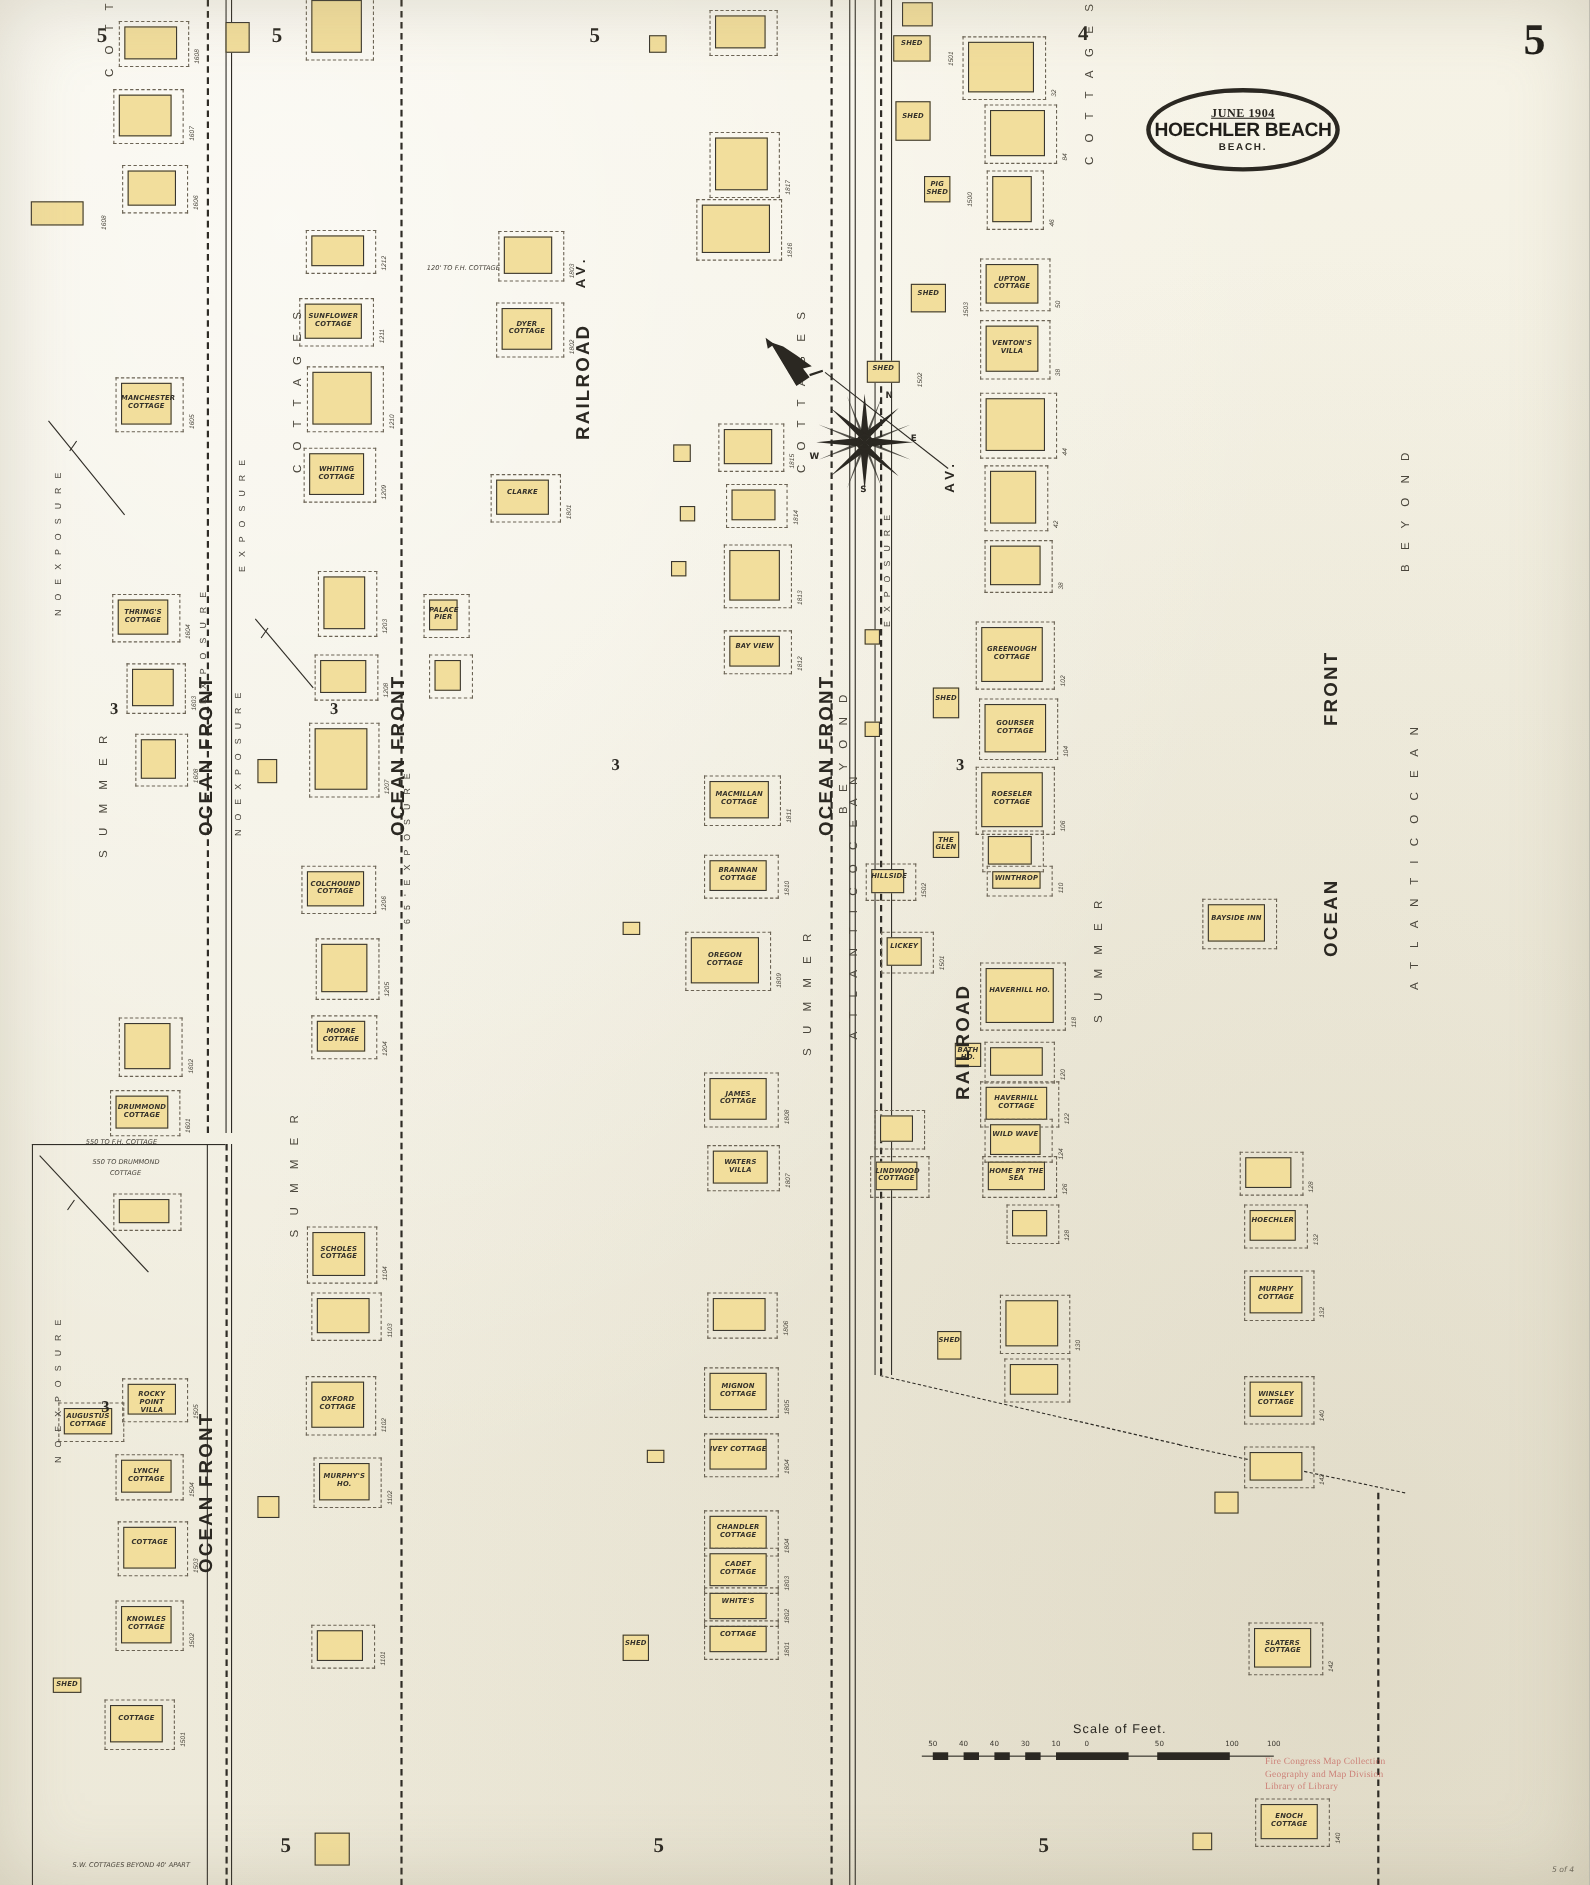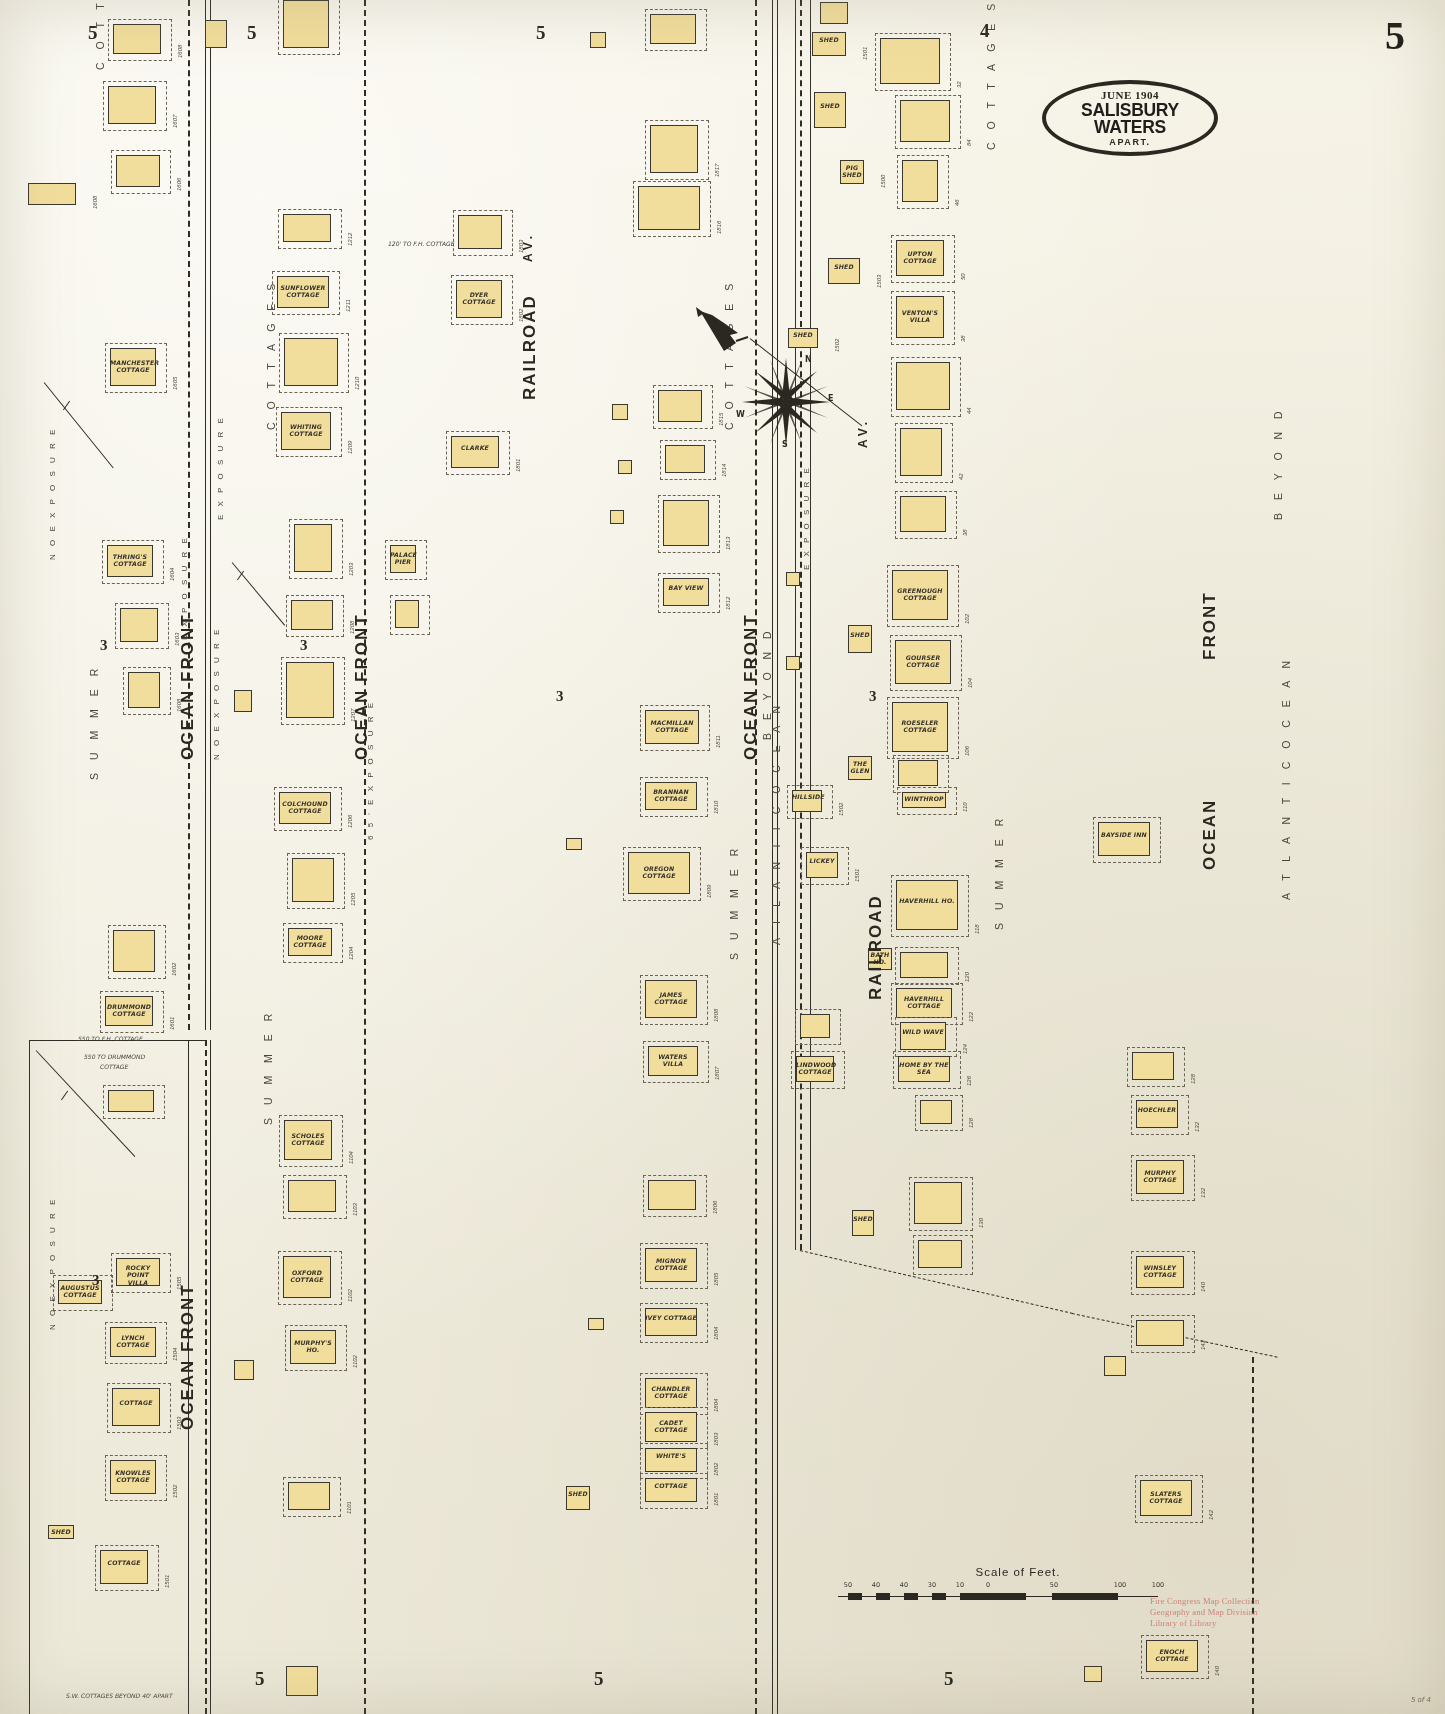--- a/index.html
+++ b/index.html
@@ -90,21 +90,21 @@
 
   
   #cartouche{
     position:absolute;left:1042px;top:80px;width:168px;height:68px;
     border:4px solid #2b2822;border-radius:50%;
     background:transparent;
     display:flex;flex-direction:column;align-items:center;justify-content:center;
     text-align:center;line-height:1;
   }
   #cart-date{font-size:11px;font-weight:700;letter-spacing:.5px;color:#2b2822;
-             font-family:"Liberation Serif", serif;}
+             font-family:"Liberation Serif", serif;text-decoration:underline;}
   #cart-city{font-size:17.5px;font-weight:700;letter-spacing:-.3px;color:#201e1a;
              font-family:"Liberation Sans", sans-serif;margin:1px 0 1px;}
   #cart-state{font-size:9px;font-weight:700;letter-spacing:1.6px;color:#2b2822;
               font-family:"Liberation Sans", sans-serif;}
 
   #sheetno{
     position:absolute;right:40px;top:12px;
     font-family:"Liberation Serif", serif;
     font-size:40px;font-weight:700;color:#1d1b17;
   }
@@ -639,22 +639,22 @@
   <div id="pennant">
     <svg viewBox="0 0 70 60" width="70" height="60" aria-hidden="true">
       <path d="M10 6 L34 46 L46 38 L40 30 L48 28 L34 18 L22 10 Z" fill="#2b2822"></path>
       <path d="M6 2 L14 8 L8 12 Z" fill="#2b2822"></path>
       <path d="M46 36 L58 32" stroke="#2b2822" stroke-width="2" fill="none"></path>
     </svg>
   </div>
 
   <div id="cartouche">
     <div id="cart-date">JUNE 1904</div>
-    <div id="cart-city">SALISBURY WATERS</div>
-    <div id="cart-state">APART.</div>
+    <div id="cart-city">HOECHLER BEACH</div>
+    <div id="cart-state">BEACH.</div>
   </div>
 
   <div id="sheetno">5</div>
 
   <div id="scalebar">
     <div id="scale-title">Scale of Feet.</div>
     <div id="scale-ticks">
         <span style="left: 10px;">50</span>
         <span style="left: 38px;">40</span>
         <span style="left: 66px;">40</span>

